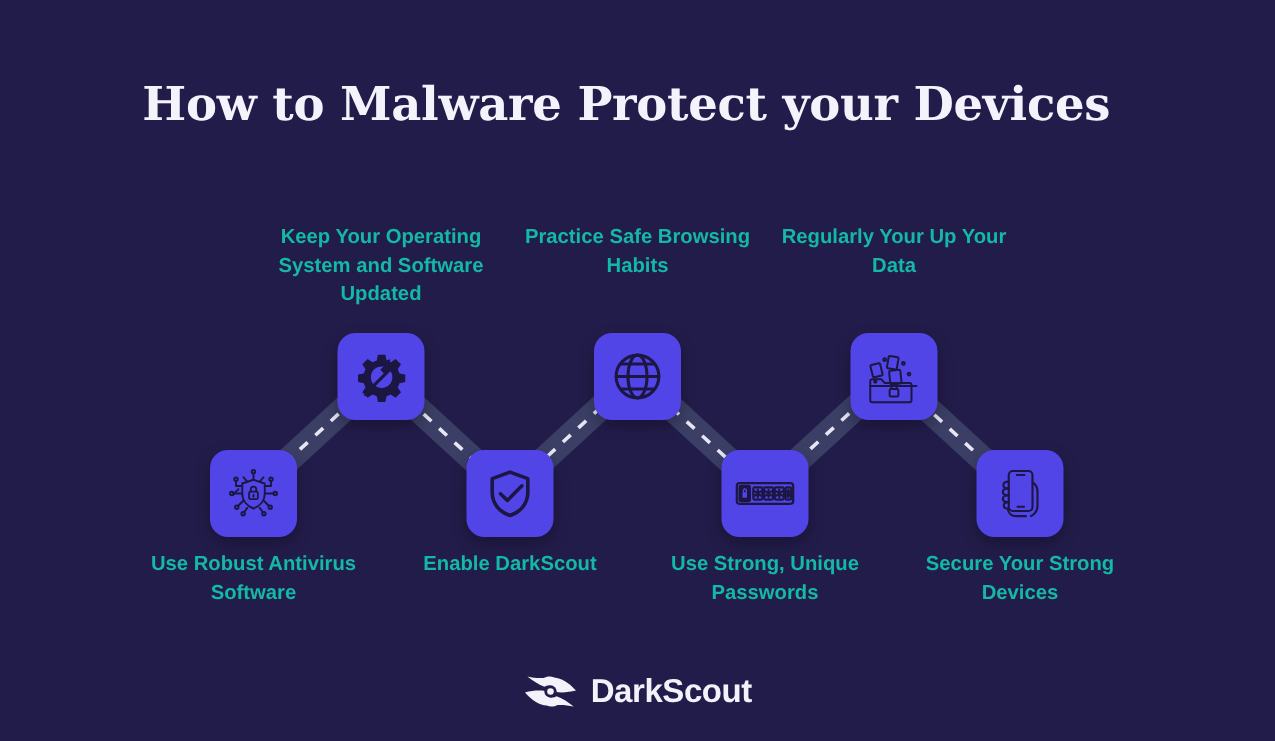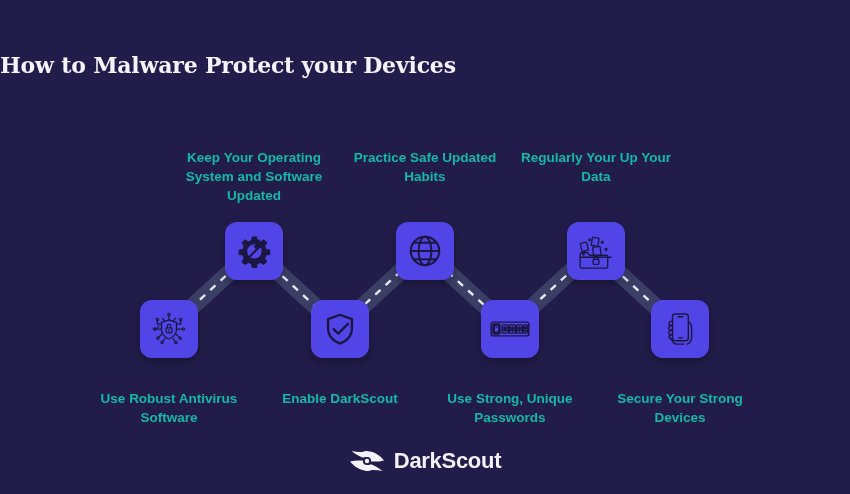--- a/index.html
+++ b/index.html
@@ -20,24 +20,24 @@
     background: #221c4a;
     overflow: hidden;
   }
 
   
   .title {
     position: absolute;
     top: 52px;
     left: 0;
     width: 835px;
-    text-align: left;
+    text-align: center;
     font-family: "DejaVu Serif", "Liberation Serif", serif;
     font-weight: bold;
-    font-size: 22px;
+    font-size: 31px;
     letter-spacing: -0.2px;
     color: #f4f3fb;
   }
 
   
   .connectors {
     position: absolute;
     left: 0;
     top: 0;
     width: 850px;
@@ -71,21 +71,21 @@
     font-weight: bold;
     line-height: 19px;
     color: #14b8a6;
   }
 
   
   .node.up .tile { top: 22px; left: 56px; }
   .node.up .label { top: -52px; left: 0; }
   
   .node.down .tile { top: 0px; left: 56px; }
-  .node.down .label { top: 66px; left: 0; margin-top: 23px; }
+  .node.down .label { top: 66px; left: 0; }
 
   
   .logo {
     position: absolute;
     left: 0;
     bottom: 20px;
     width: 850px;
     display: flex;
     align-items: center;
     justify-content: center;
@@ -178,21 +178,21 @@
   <div class="node up" style="left:340px; top:200px;">
     <div class="tile">
       <svg width="38" height="38" viewBox="0 0 48 48" fill="none" stroke="#1b1742" stroke-width="2.6">
         <circle cx="24" cy="24" r="18"></circle>
         <ellipse cx="24" cy="24" rx="8" ry="18"></ellipse>
         <line x1="6" y1="24" x2="42" y2="24"></line>
         <path d="M9.5 13.5h29"></path>
         <path d="M9.5 34.5h29"></path>
       </svg>
     </div>
-    <div class="label">Practice Safe Updated Habits</div>
+    <div class="label">Practice Safe Browsing Habits</div>
   </div>
 
   <div class="node down" style="left:425px; top:300px;">
     <div class="tile">
       <svg width="44" height="44" viewBox="0 0 48 48" fill="none" stroke="#1b1742" stroke-width="1.6" stroke-linecap="round" stroke-linejoin="round">
         <rect x="3.5" y="16.5" width="41" height="15" rx="2"></rect>
         <rect x="5.5" y="18.5" width="7.5" height="11" rx="1.2" fill="#1b1742"></rect>
         <rect x="7.6" y="23" width="3.3" height="4" rx="0.7" fill="#5245e8" stroke="none"></rect>
         <path d="M8.3 23v-1.2a1.05 1.05 0 0 1 2.1 0V23" stroke="#5245e8" stroke-width="1"></path>
         <g>

